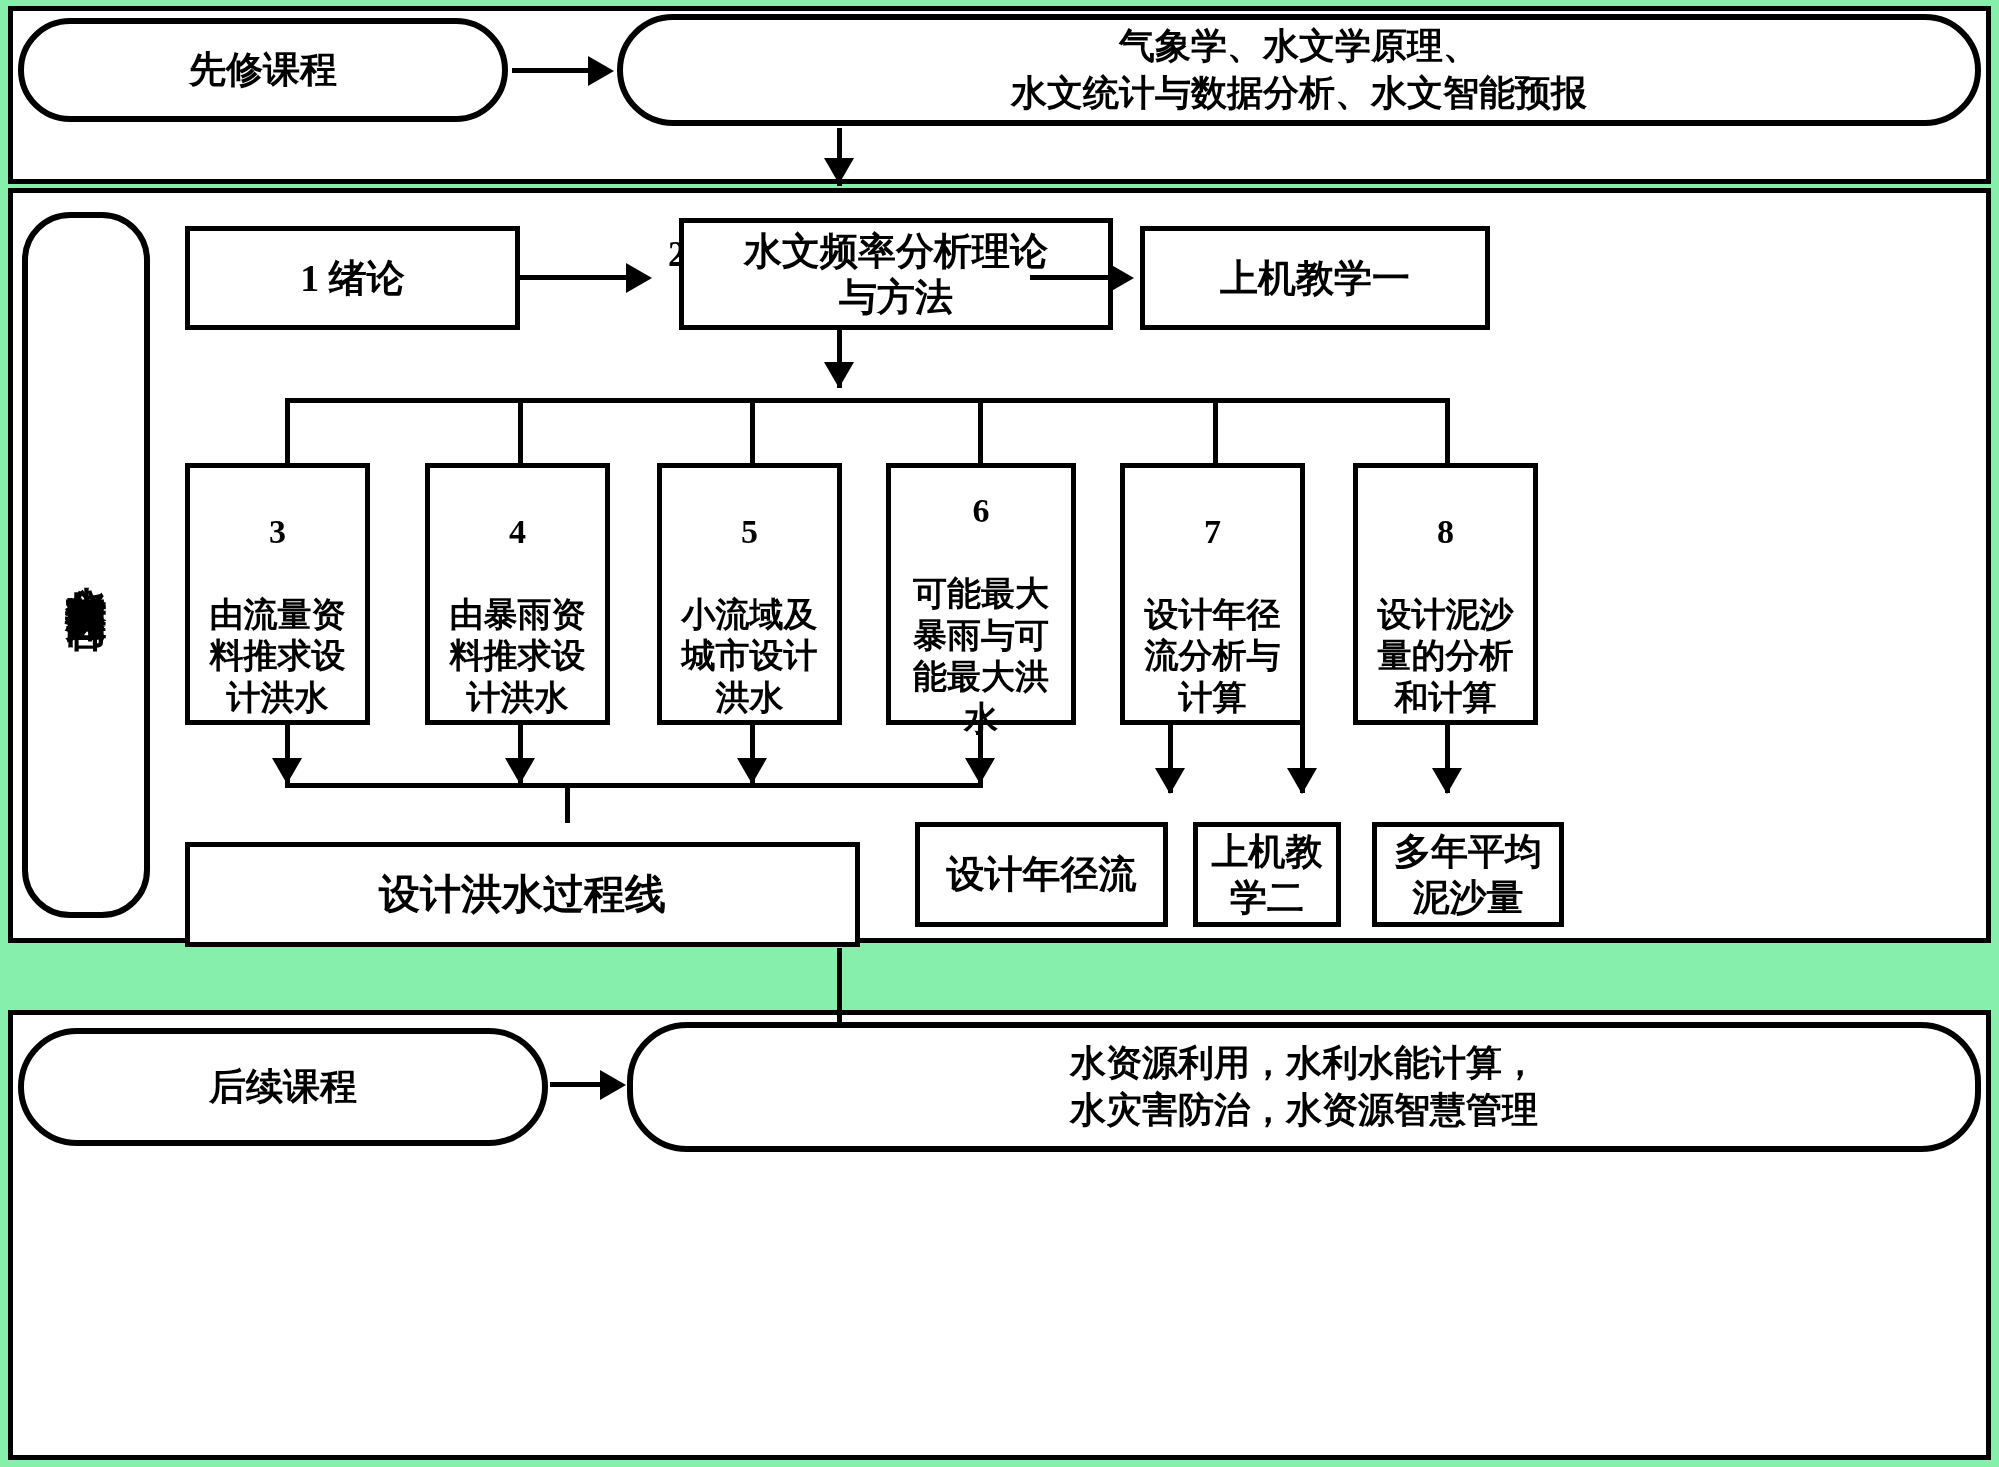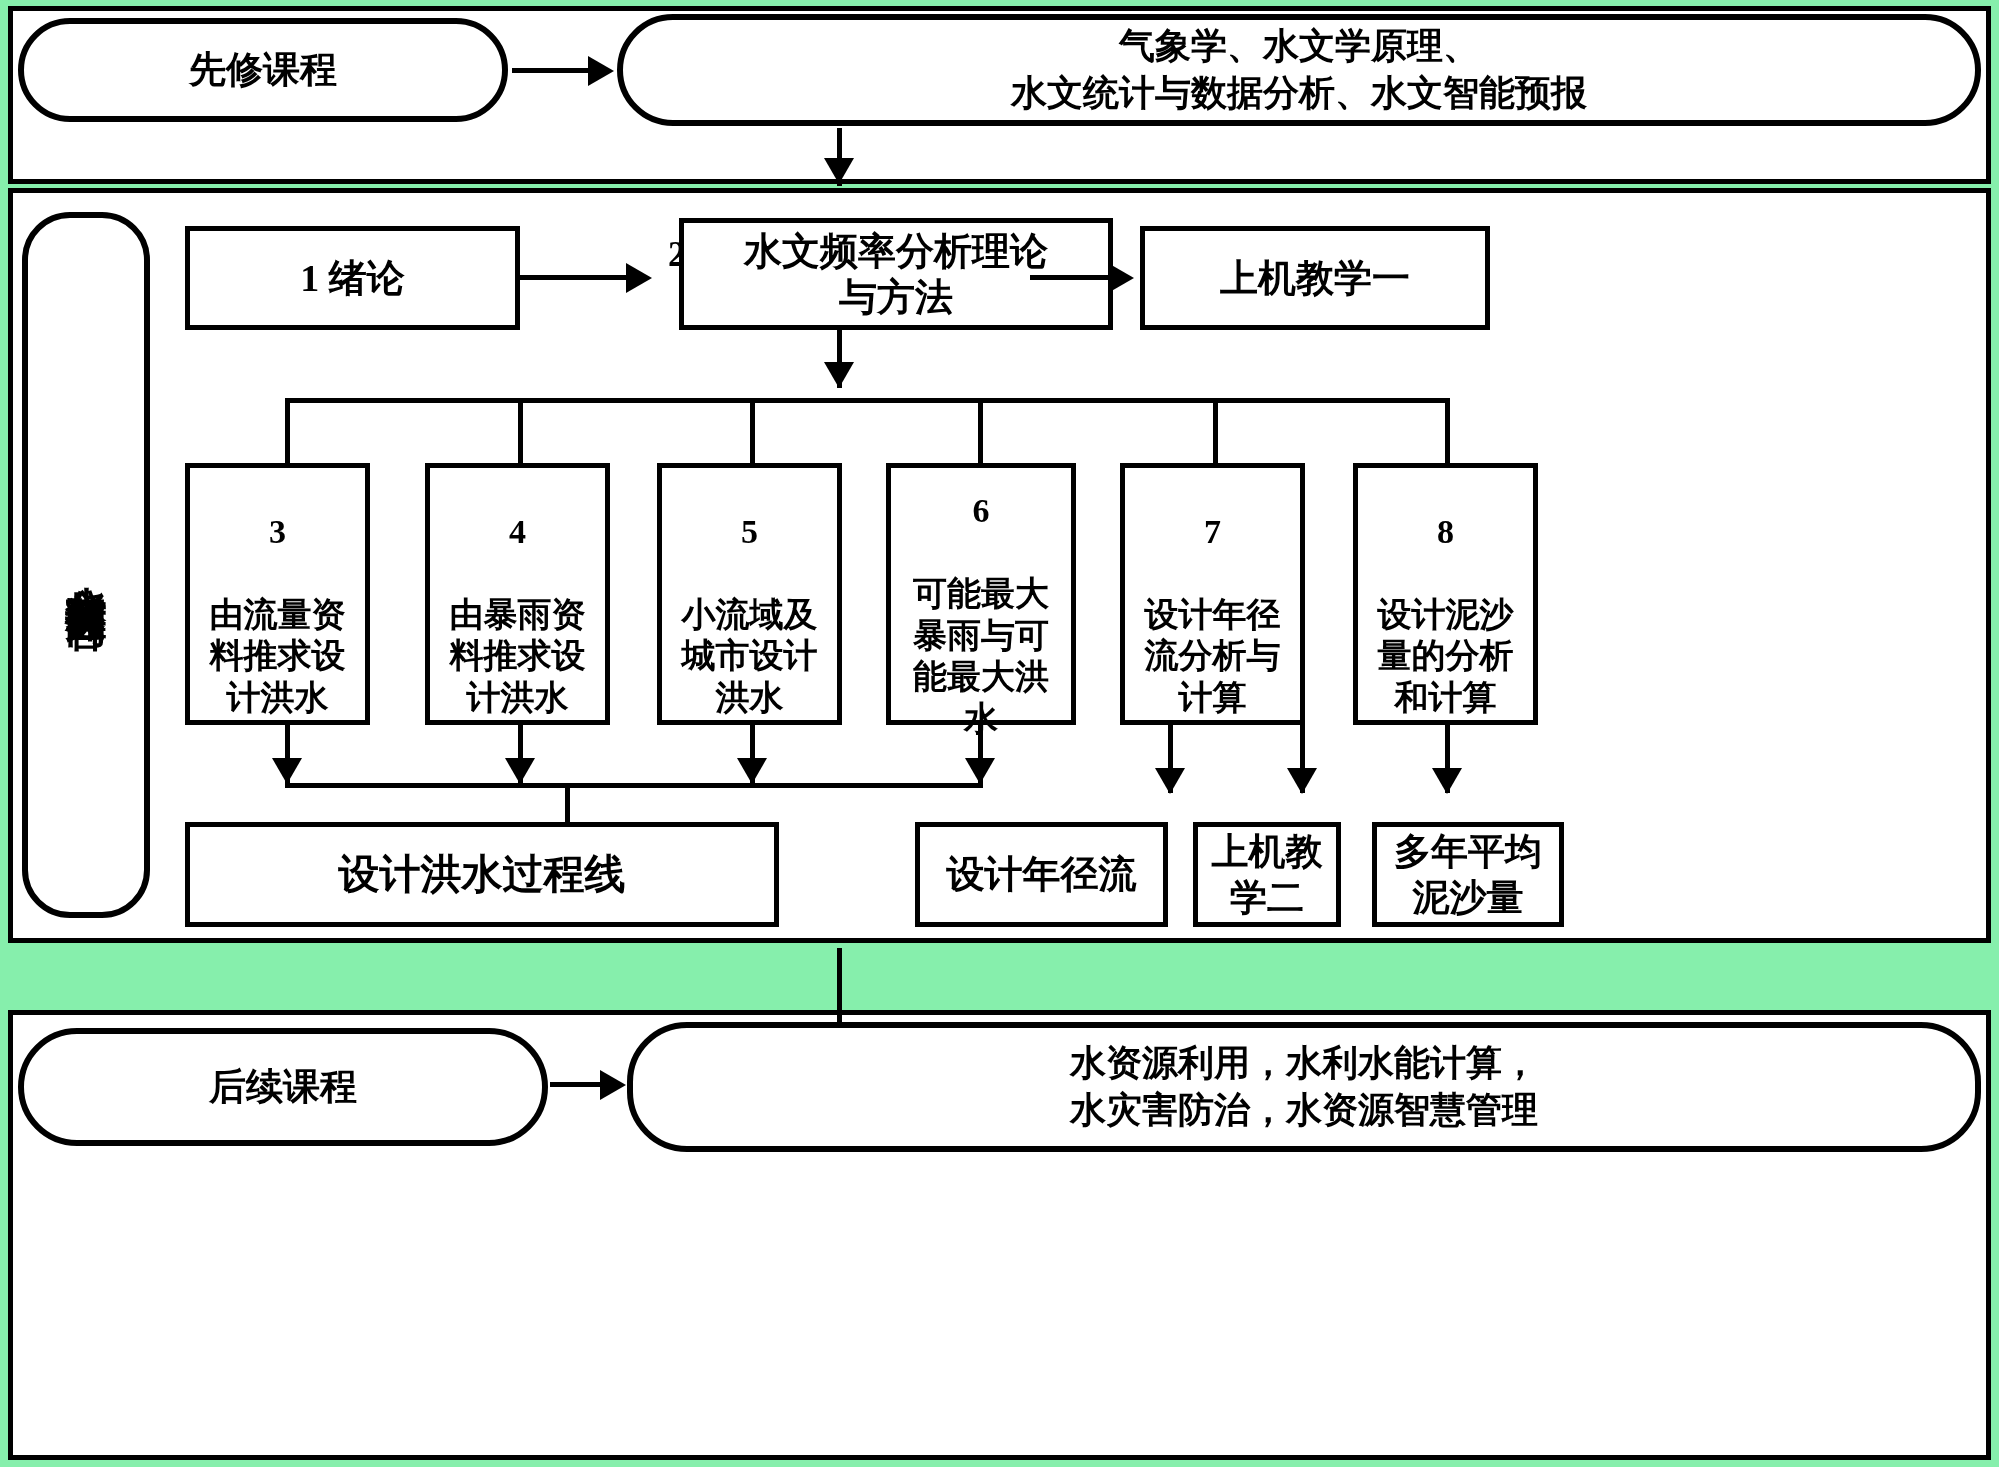--- a/index.html
+++ b/index.html
@@ -155,21 +155,21 @@
 
   <div class="ln vl" style="left:1168px;top:725px;height:68px;"></div>
   <div class="arrow-d" style="left:1155px;top:768px;"></div>
 
   <div class="ln vl" style="left:1300px;top:725px;height:68px;"></div>
   <div class="arrow-d" style="left:1287px;top:768px;"></div>
 
   <div class="ln vl" style="left:1445px;top:725px;height:68px;"></div>
   <div class="arrow-d" style="left:1432px;top:768px;"></div>
 
-  <div class="sbox" style="left:185px;top:822px;width:594px;height:105px;font-size:41px;">
+  <div class="sbox" style="left:185px;top:842px;width:675px;height:105px;font-size:41px;">
     <span class="tbox-inner">设计洪水过程线</span>
   </div>
 
   <div class="sbox" style="left:915px;top:822px;width:253px;height:105px;font-size:38px;">
     <span class="tbox-inner">设计年径流</span>
   </div>
 
   <div class="sbox" style="left:1193px;top:822px;width:148px;height:105px;font-size:37px;">
     <span class="tbox-inner">上机教
 学二</span>

